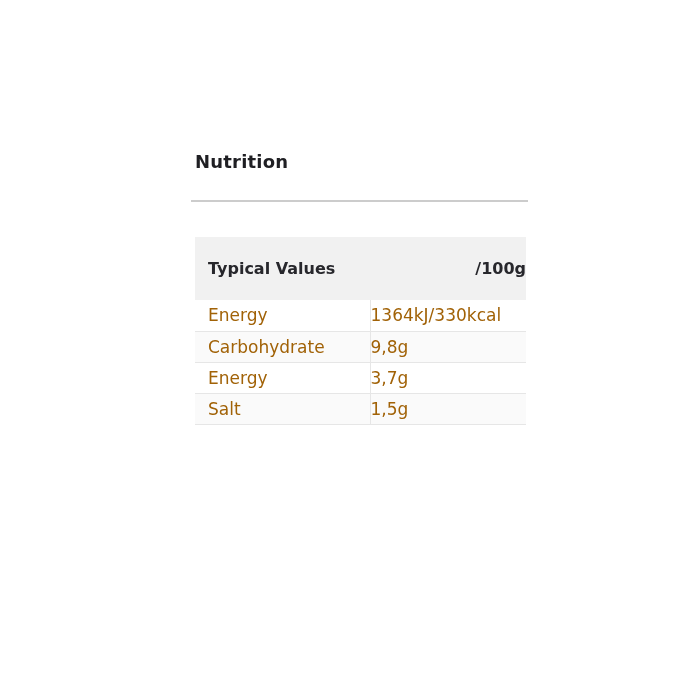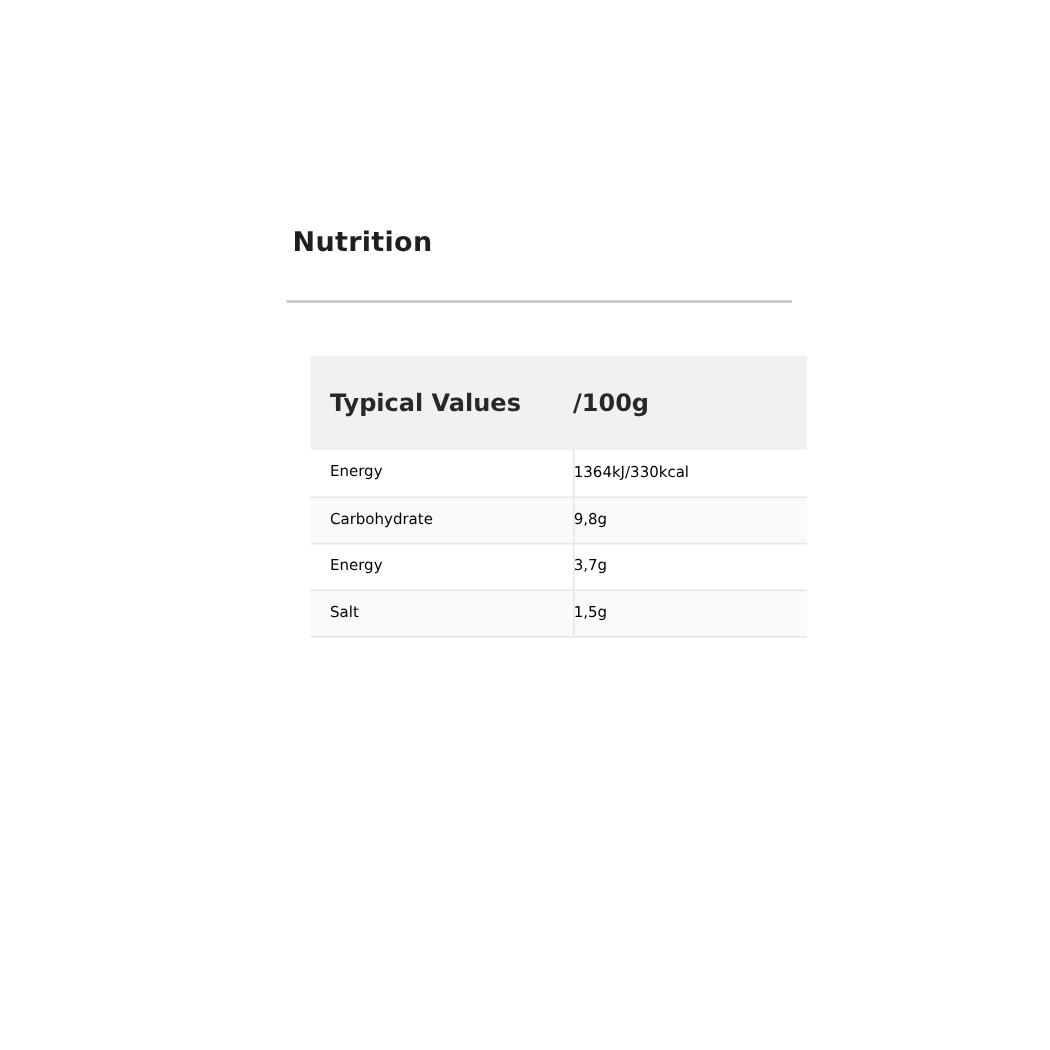--- a/index.html
+++ b/index.html
@@ -28,46 +28,46 @@
   .section-divider {
     position: absolute;
     left: 191px;
     top: 200px;
     width: 337px;
     height: 2px;
     background: #cccccc;
   }
   table.nutrition {
     position: absolute;
-    left: 207px;
+    left: 195px;
     top: 237px;
     width: 331px;
     border-collapse: collapse;
     table-layout: fixed;
   }
   table.nutrition col.c1 { width: 175px; }
   table.nutrition col.c2 { width: 156px; }
   table.nutrition thead th {
     background: #f1f1f1;
     height: 63px;
     font-size: 16px;
     font-weight: bold;
     color: #27272c;
     vertical-align: middle;
   }
   table.nutrition thead th.h-label {
     text-align: left;
     padding-left: 13px;
   }
   table.nutrition thead th.h-amount {
-    text-align: left;
+    text-align: right;
   }
   table.nutrition tbody td {
-    font-size: 10px;
-    color: #000000;
+    font-size: 17px;
+    color: #a16207;
     vertical-align: middle;
     border-bottom: 1px solid #e6e6e6;
     background: #ffffff;
   }
   table.nutrition tbody tr { height: 31px; }
   table.nutrition tbody tr.tall { height: 56px; }
   table.nutrition tbody tr:nth-child(even) td { background: #fafafa; }
   table.nutrition tbody td.cell-label {
     text-align: left;
     padding-left: 13px;

